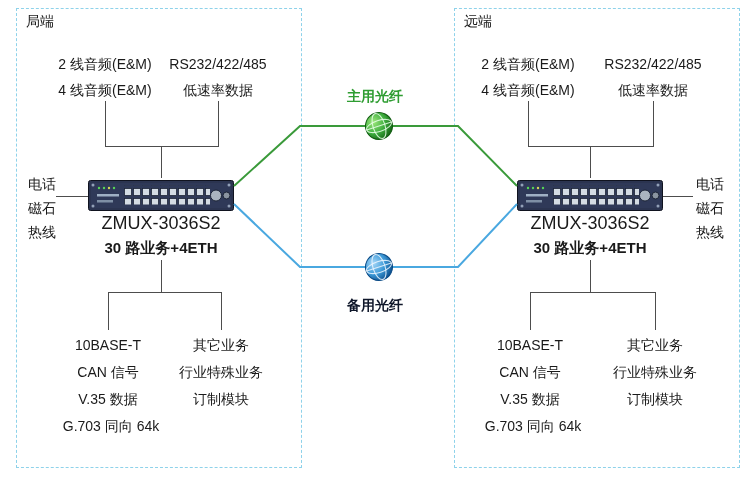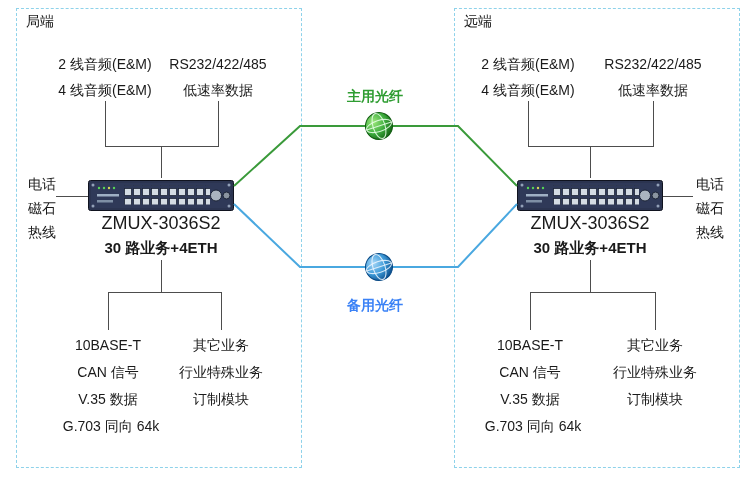--- a/index.html
+++ b/index.html
@@ -8,21 +8,21 @@
     font-family:Liberation Sans, sans-serif;color:#1a1a1a;margin-left:8px;
   }
   .dash-box{position:absolute;border:1px dashed #8ed2ea;box-sizing:border-box;background:#fff;}
   .lbl{position:absolute;font-size:14px;white-space:nowrap;line-height:17px;}
   .c{transform:translateX(-50%);}
   .model{font-size:18px;}
   .bold{font-weight:bold;font-size:15px;}
   .line{position:absolute;background:#4d4d4d;}
   .fiber-label{font-weight:bold;font-size:14px;}
   .green{color:#2f9d32;}
-  .blue{color:#3b82f6;}
+  .blue{color:#0f172a;}
   svg{display:block;}
   .dev{position:absolute;}
   .overlay{position:absolute;left:0;top:0;pointer-events:none;}
 </style>
 </head>
 <body>
 
 <div class="canvas">
 
   <div class="dash-box" style="left:8px;top:8px;width:286px;height:460px;"></div>

